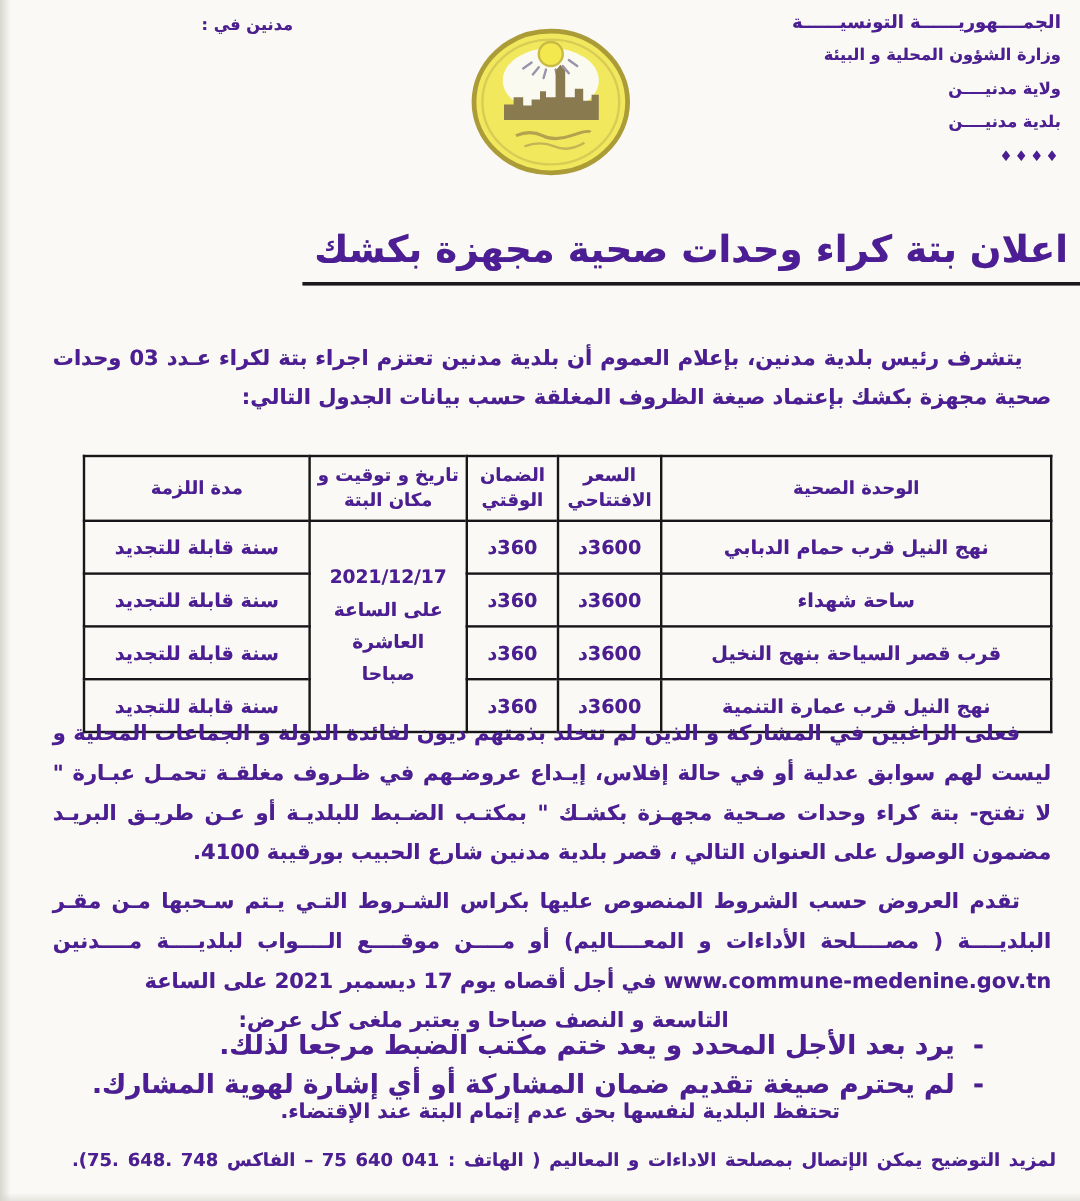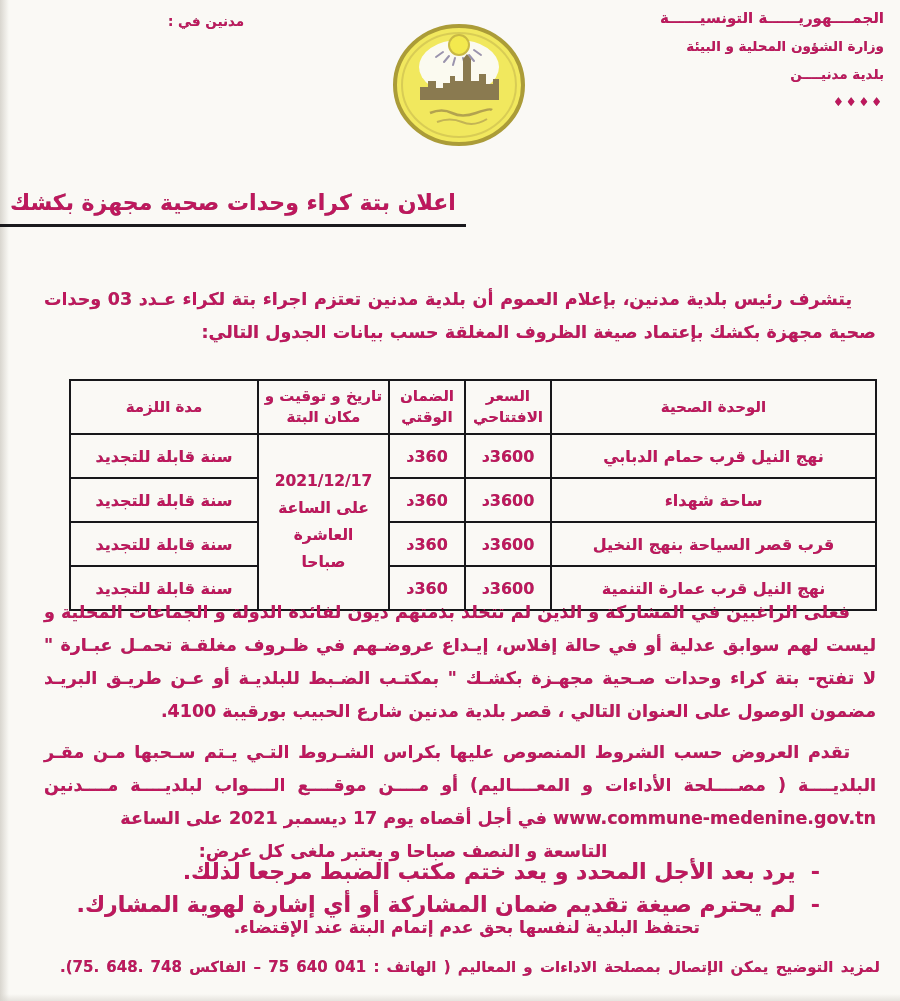--- a/index.html
+++ b/index.html
@@ -6,40 +6,40 @@
   html,body { background:#e9e7e2; }
   body { font-family:"DejaVu Sans", sans-serif; }
 
   .page {
     position:relative;
     width:900px; height:1001px;
     margin:0 auto;
     background:#faf9f5;
     direction:rtl;
     font-weight:bold;
-    color:#be185d;
+    color:#4c1d95;
     overflow:hidden;
     text-shadow:0 0 .5px rgba(25,25,25,.45);
   }
   .scan-edge-left{position:absolute;left:0;top:0;bottom:0;width:9px;
     background:linear-gradient(90deg,#d9d6cf,rgba(250,249,245,0));}
   .scan-edge-bottom{position:absolute;bottom:0;left:0;right:0;height:7px;opacity:.55;
     background:linear-gradient(0deg,#d5d2cb,rgba(250,249,245,0));}
 
   
   .date-line{position:absolute;top:13px;left:168px;font-size:13.5px;}
   .header-right{position:absolute;top:8px;right:16px;width:270px;text-align:right;}
   .header-right .hline{display:block;margin-bottom:8px;font-size:13.5px;line-height:20px;}
   .header-right .h1{font-size:15px;}
   .header-right .ornament{font-size:12px;letter-spacing:2px;margin-top:2px;}
 
   .logo{position:absolute;top:23px;left:390px;width:138px;height:125px;}
 
   
-  .title{position:absolute;top:190px;left:0;right:0;text-align:left;font-size:22px;}
+  .title{position:absolute;top:190px;left:16px;right:0;text-align:right;font-size:31px;}
   .title span{display:inline-block;border-bottom:3px solid #1a1a1d;padding:0 10px 9px;}
 
   
   .para{position:absolute;right:24px;left:44px;text-align:justify;
         font-size:17.5px;line-height:33px;}
   .para-intro{top:283px;text-indent:24px;}
   .para-conditions{top:596px;text-indent:26px;}
   .para-submission-block{top:736px;}
   .para-submission-block .main{text-align:justify;text-indent:26px;}
   .para-submission-block .tail{text-align:center;margin-right:114px;}
@@ -65,20 +65,21 @@
 
 <div class="page">
   <div class="scan-edge-left"></div>
   <div class="scan-edge-bottom"></div>
 
   <div class="date-line">مدنين في :</div>
 
   <div class="header-right">
     <span class="hline h1">الجمــــهوريــــــة التونسيــــــة</span>
     <span class="hline">وزارة الشؤون المحلية و البيئة</span>
+    <span class="hline">ولاية مدنيــــن</span>
     <span class="hline">بلدية مدنيــــن</span>
     <span class="hline ornament">♦♦♦♦</span>
   </div>
 
   <div class="logo">
     <svg viewBox="0 0 138 125" width="138" height="125">
       <ellipse cx="69" cy="62" rx="64" ry="59" fill="#f1e85e" stroke="#ab9c38" stroke-width="4"></ellipse>
       <ellipse cx="69" cy="62" rx="57" ry="52" fill="none" stroke="#cdc051" stroke-width="2" opacity=".7"></ellipse>
       <ellipse cx="69" cy="44" rx="40" ry="27" fill="#fbfaf0"></ellipse>
       <circle cx="69" cy="22" r="10" fill="#f3e94e" stroke="#c9b945" stroke-width="2"></circle>

